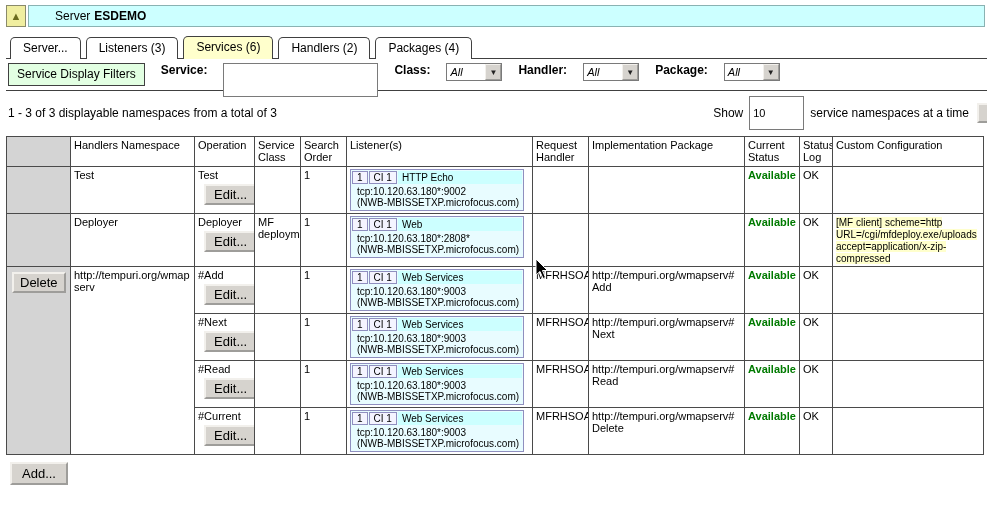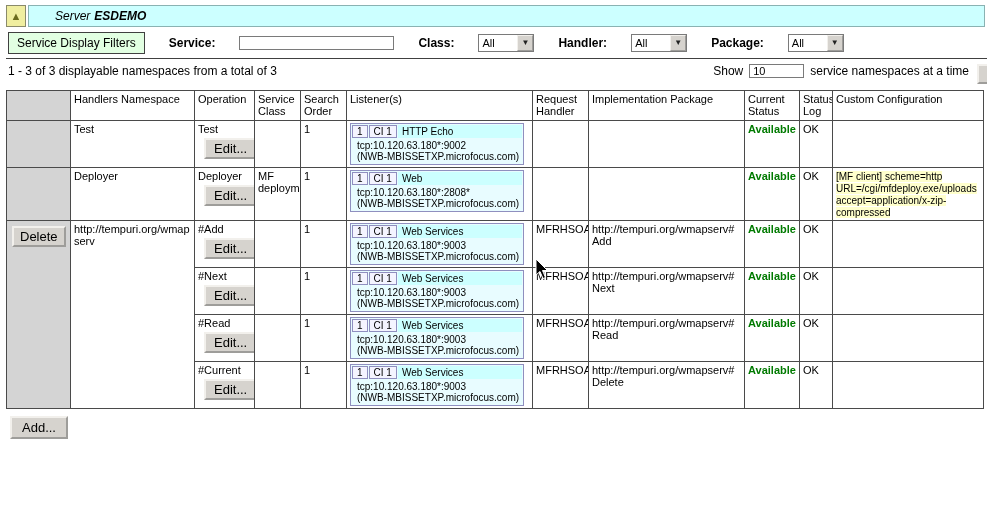--- a/index.html
+++ b/index.html
@@ -17,61 +17,61 @@
 
   
   .server-bar { display:flex; gap:2px; height:22px; margin-right:2px; }
   .tri-box {
     width:20px; height:22px; background:#f0eea0; border:1px solid #8a8a6a;
     display:flex; align-items:center; justify-content:center;
     color:#6b6b1e; font-size:11px; cursor:default;
   }
   .server-strip {
     flex:1; background:#ccffff; border:1px solid #8ab2b2;
-    display:flex; align-items:center; padding-left:26px; font-size:12px;font-style:italic;
+    display:flex; align-items:center; padding-left:26px; font-size:12px;
   }
   .server-strip b { margin-left:4px; }
 
   
   .tabs { display:flex; gap:5px; margin-top:8px; padding-left:4px; border-bottom:1px solid #404040; align-items:flex-end; }
   .tab {
     border:1px solid #404040; border-bottom:none;
     border-radius:5px 5px 0 0;
     background:#ffffff; padding:3px 12px 4px 12px; font-size:12px;
     position:relative; top:1px; cursor:pointer;
   }
   .tab.active { background:#ffffcc; padding-bottom:5px; }
 
   
   .filter-bar {
-    display:flex; align-items:center; gap:24px;
+    display:flex; gap:16px;
     border-bottom:1px solid #404040;
     padding:4px 4px 4px 2px; height:32px; margin-right:0;
   }
   .filter-title {
     background:#e2ffe2; border:1px solid #404040; padding:3px 8px; font-size:12px;
   }
   .flabel { font-weight:bold; font-size:12px; }
   .txt-input {
-    border:1px solid #7a7a7a; background:#fff; height:14px; font-size:11px;
+    border:1px solid #7a7a7a; background:#fff; height:34px; font-size:11px;
     font-family:"Liberation Sans",sans-serif; padding:0 3px;
   }
   .svc-input { width:155px; }
   .fake-select {
     display:inline-flex; align-items:center; border:1px solid #7a7a7a; background:#fff;
     height:18px; width:56px; cursor:pointer;
   }
-  .fake-select .sel-text { flex:1; padding:17px 3px; }
+  .fake-select .sel-text { flex:1; padding:17px 3px;font-style:italic; }
   .fake-select .sel-arrow {
     width:16px; height:16px; background:#d6d3ce; border:1px outset #f2f0ec;
     display:flex; align-items:center; justify-content:center; font-size:8px; color:#222;
   }
 
   
-  .page-row { display:flex; align-items:flex-start; padding:5px 0 5px 2px; font-size:12px; }
+  .page-row { display:flex; align-items:center; padding:5px 0 5px 2px; font-size:12px; }
   .page-row .spacer { flex:1; }
   .show-input { width:55px; margin:0 6px; }
   .suffix { margin-right:8px; }
   .edge-btn {
     width:20px; height:20px; background:#d6d3ce; border:2px outset #f2f0ec; margin-right:-10px;
   }
 
   
   table.services { border-collapse:collapse; table-layout:fixed; width:977px; margin-top:1px; }
   table.services th, table.services td {
@@ -119,20 +119,27 @@
     <div class="tri-box">
       <span>▲</span>
     </div>
     <div class="server-strip">
       <span>Server</span>
       <b>ESDEMO</b>
     </div>
   </div>
 
   
+  <div class="tabs">
+    <div class="tab">Server...</div>
+    <div class="tab">Listeners (3)</div>
+    <div class="tab active">Services (6)</div>
+    <div class="tab">Handlers (2)</div>
+    <div class="tab">Packages (4)</div>
+  </div>
 
   
   <div class="filter-bar">
     <div class="filter-title">Service Display Filters</div>
     <span class="flabel">Service:</span>
     <input class="txt-input svc-input" value="" style="">
     <span class="flabel">Class:</span>
     <div class="fake-select">
       <span class="sel-text">All</span>
       <span class="sel-arrow">▼</span>

